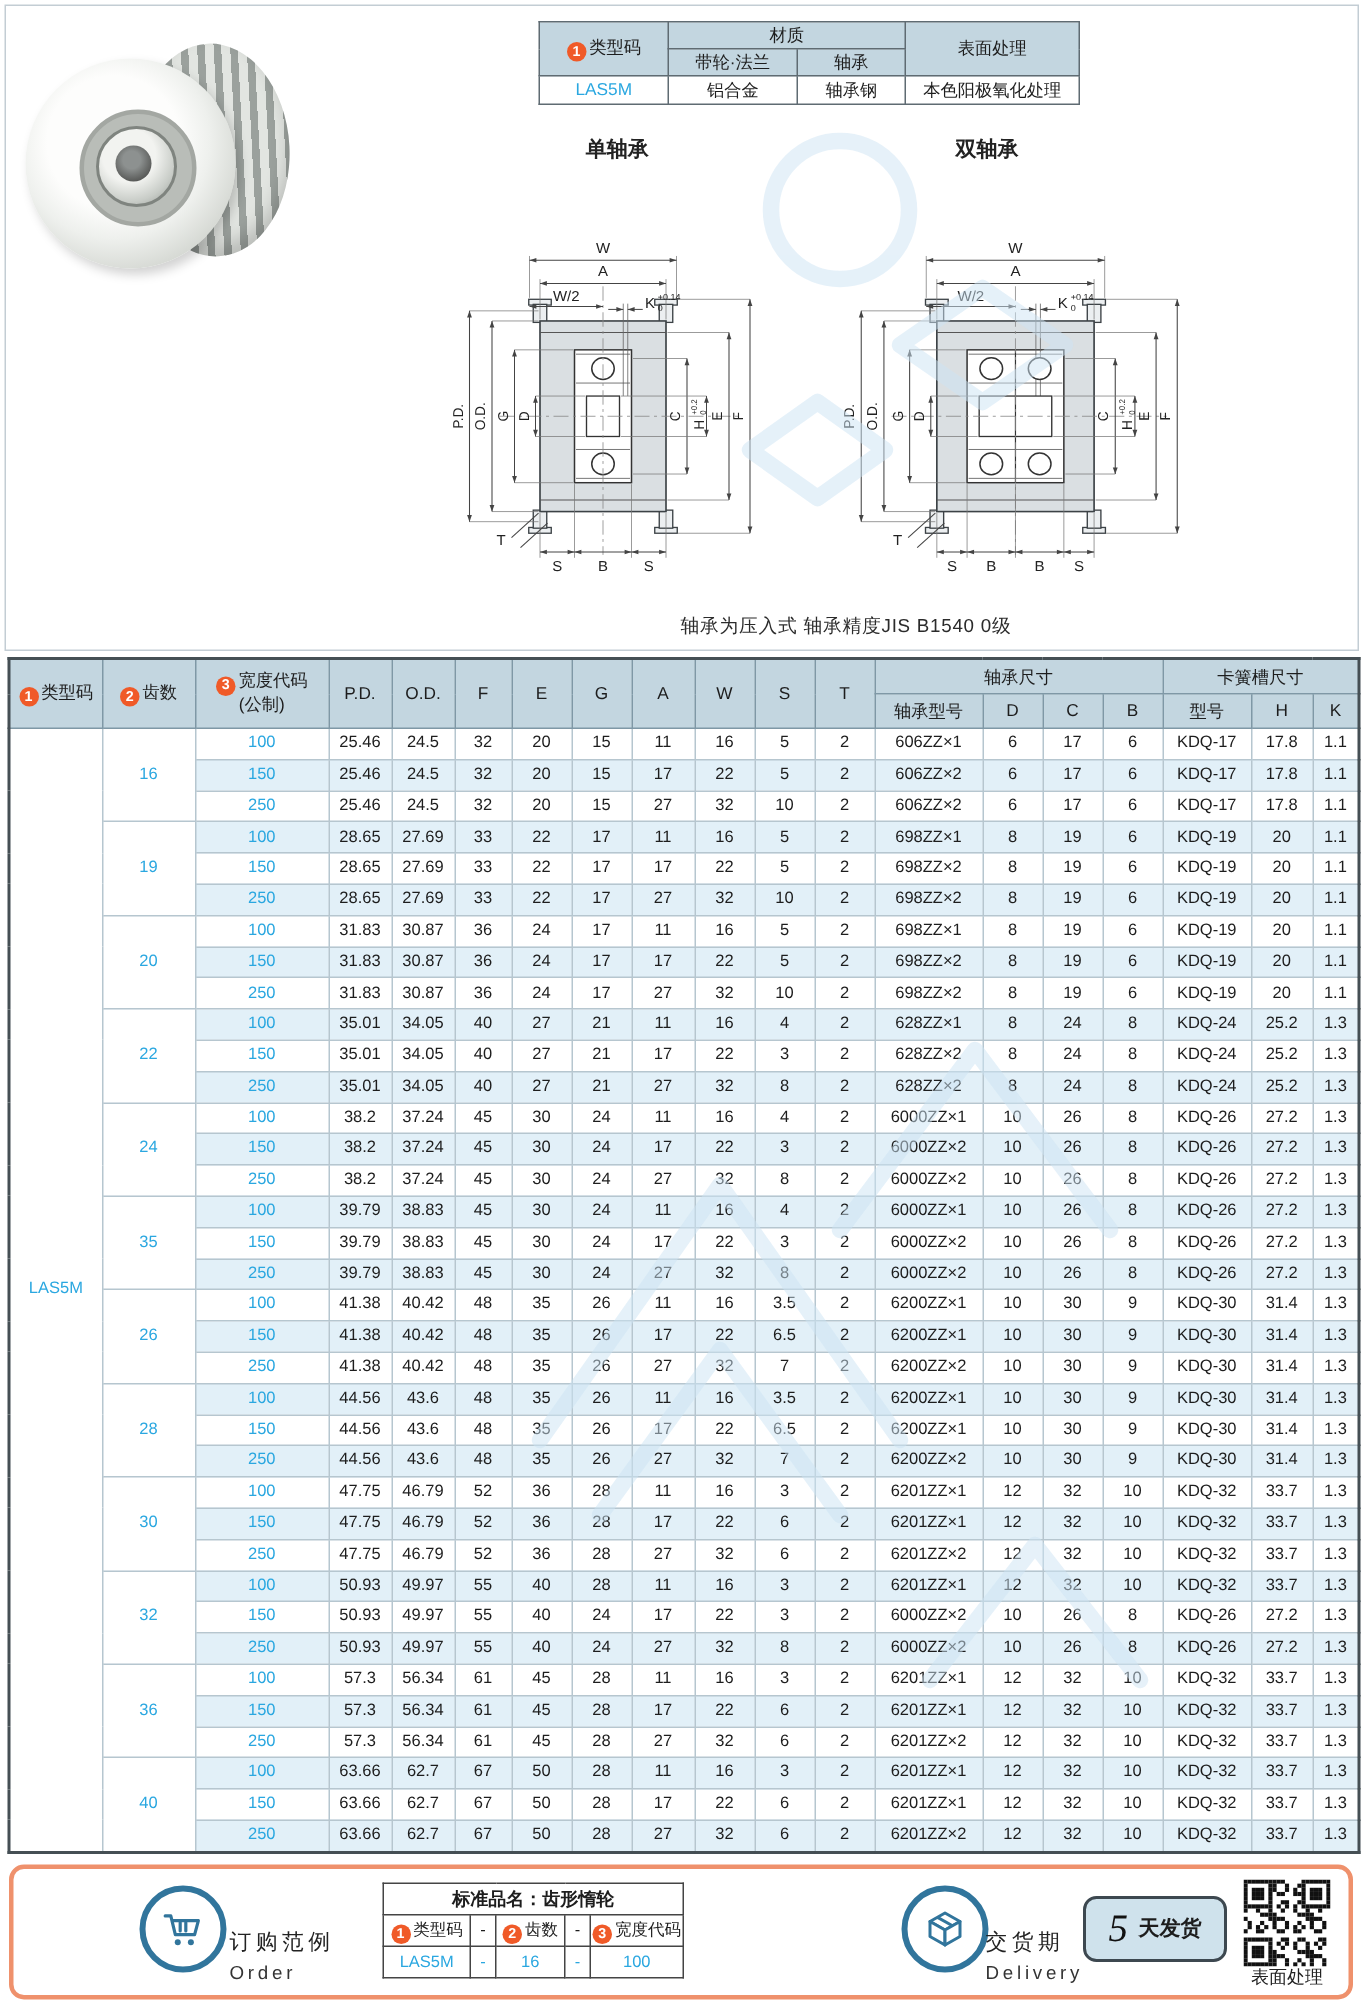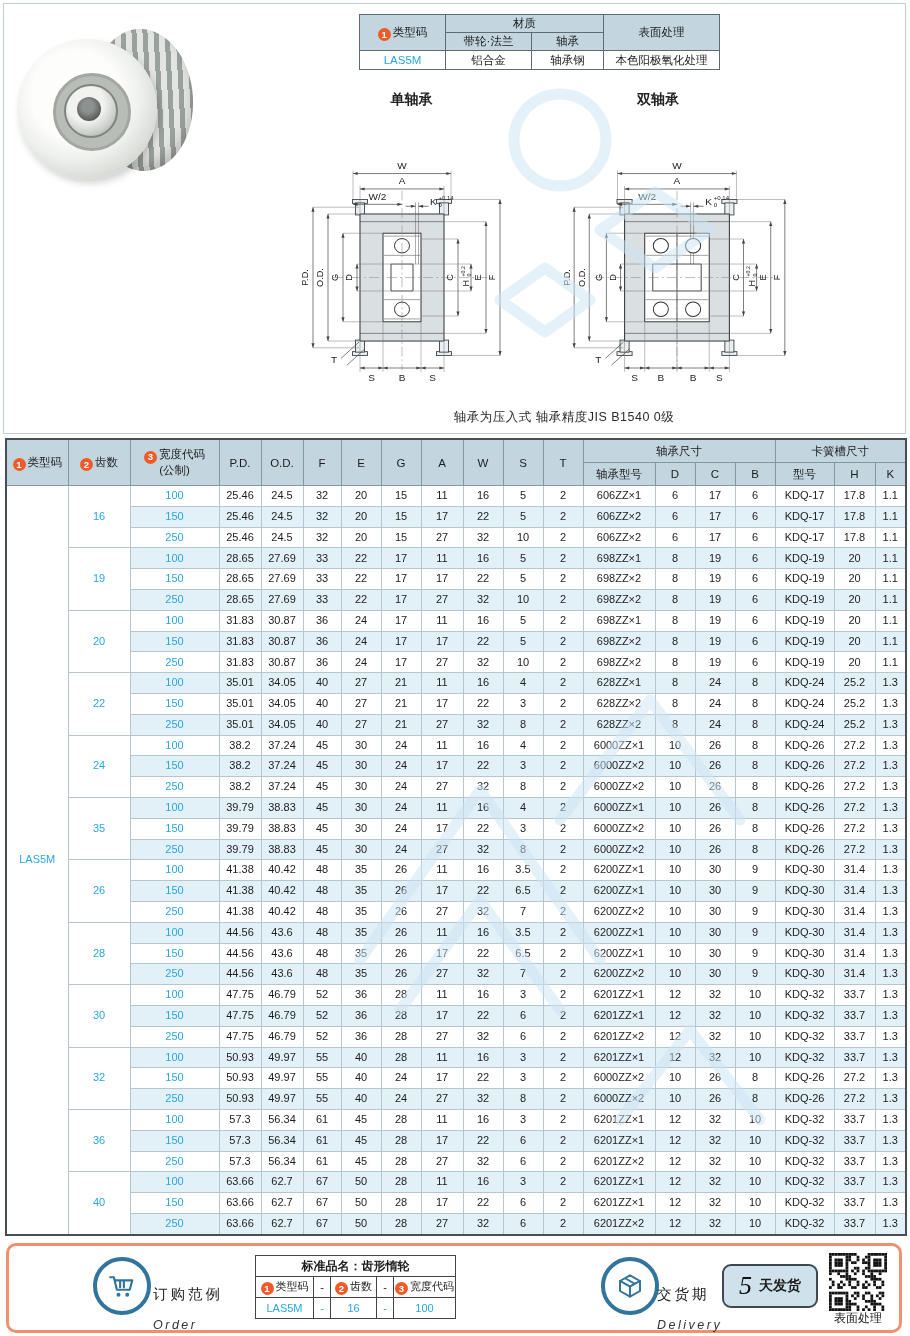--- a/index.html
+++ b/index.html
@@ -46,21 +46,21 @@
   
   .watermark{position:absolute;left:0;top:0;width:910px;height:1336px;pointer-events:none;z-index:4;}
   
   .bottom-box{position:absolute;left:6px;top:1243px;width:890px;height:84px;border:3px solid #ef916c;border-radius:10px;background:#fff;}
   .circle-icon{position:absolute;width:50px;height:50px;border:4px solid #31759c;border-radius:50%;
                display:flex;align-items:center;justify-content:center;background:#fff;}
   .ci1{left:84px;top:11px;}
   .ci2{left:592px;top:11px;}
   .side-title{position:absolute;font-size:14.5px;color:#222;}
   .side-title .cn{letter-spacing:3px;margin-top:19px;}
-  .side-title .en{font-size:12.5px;letter-spacing:2.5px;margin-top:14px;color:#333;font-style:italic;}
+  .side-title .en{font-size:12.5px;letter-spacing:2.5px;margin-top:4px;color:#333;}
   .ot{left:144px;top:20px;}
   .dt{left:648px;top:20px;}
   .order-table{position:absolute;left:246px;top:9px;border-collapse:collapse;table-layout:fixed;font-size:11px;text-align:center;padding-left:45px;}
   .order-table td{border:1px solid #444;padding:0;height:20px;}
   .order-table .ttl{font-weight:bold;font-size:12px;}
   .pill{position:absolute;left:713px;top:18px;width:92px;height:40px;background:#cfe2ec;border:2px solid #3d4850;border-radius:9px;
         display:flex;align-items:center;justify-content:center;gap:7px;}
   .pill .five{font-family:"Liberation Serif",serif;font-style:italic;font-size:26px;color:#111;}
   .pill .sfx{font-size:14px;font-weight:bold;}
   .qr{position:absolute;left:820px;top:7px;width:58px;height:58px;}

